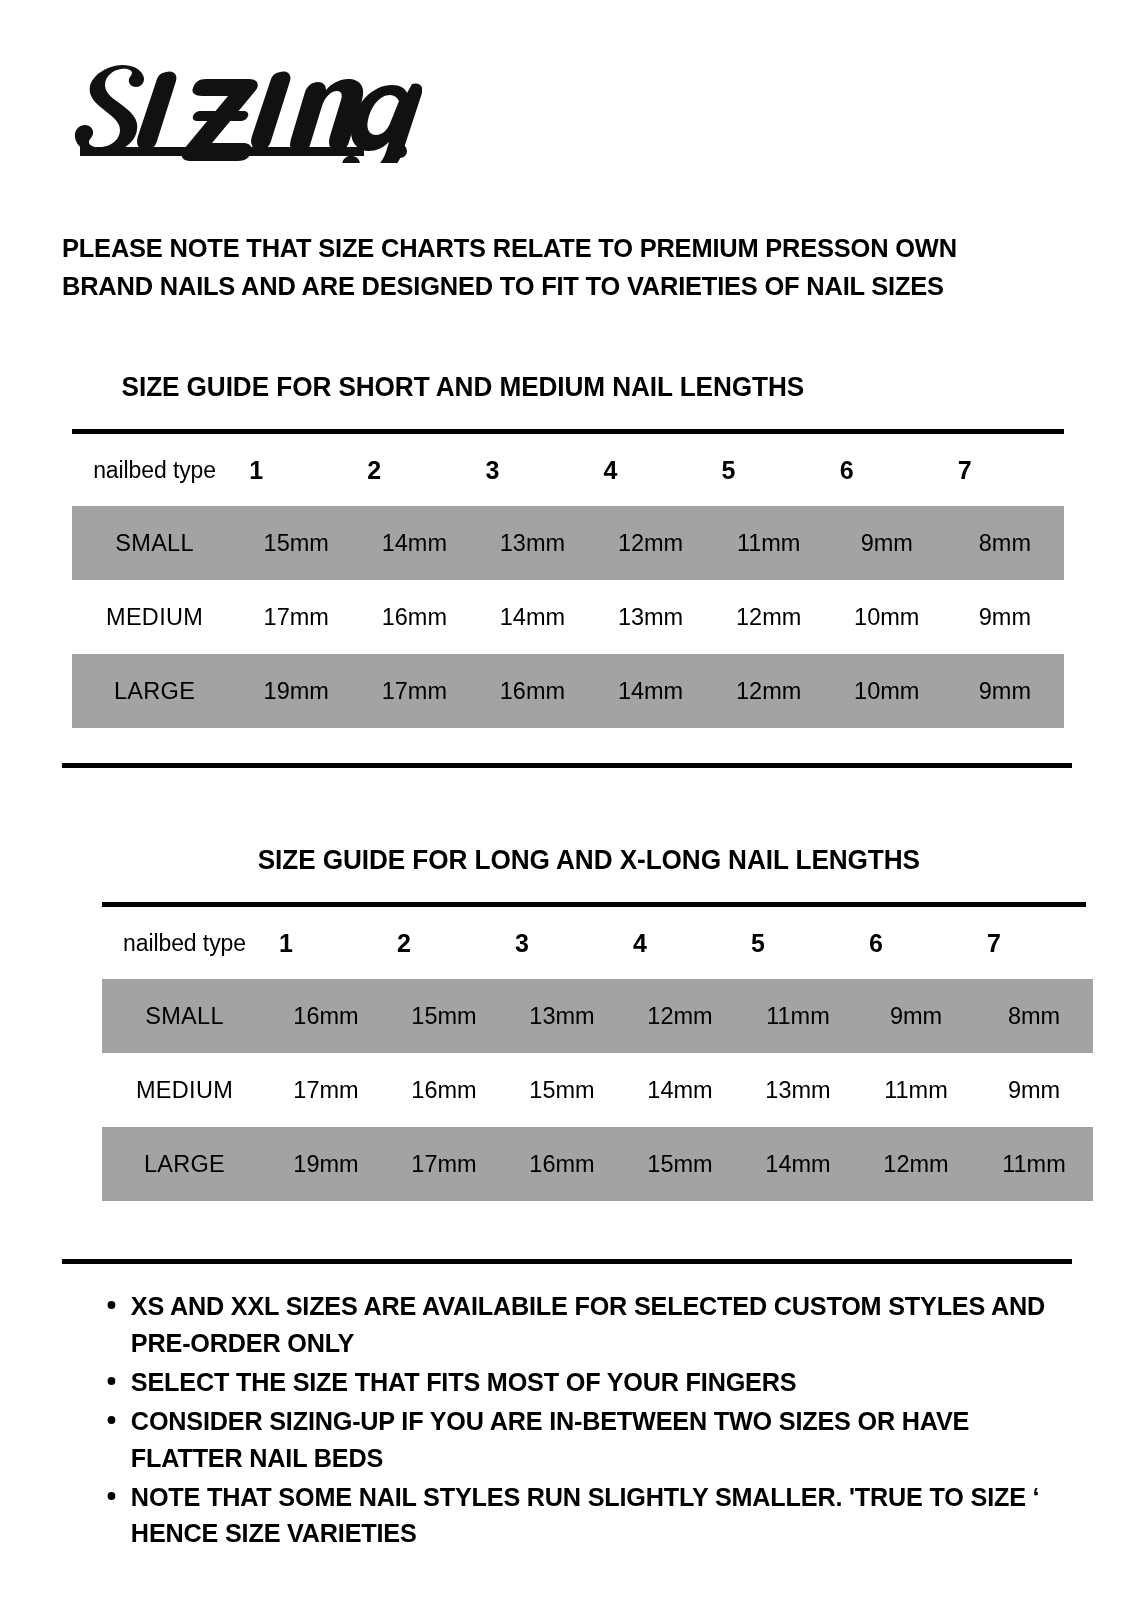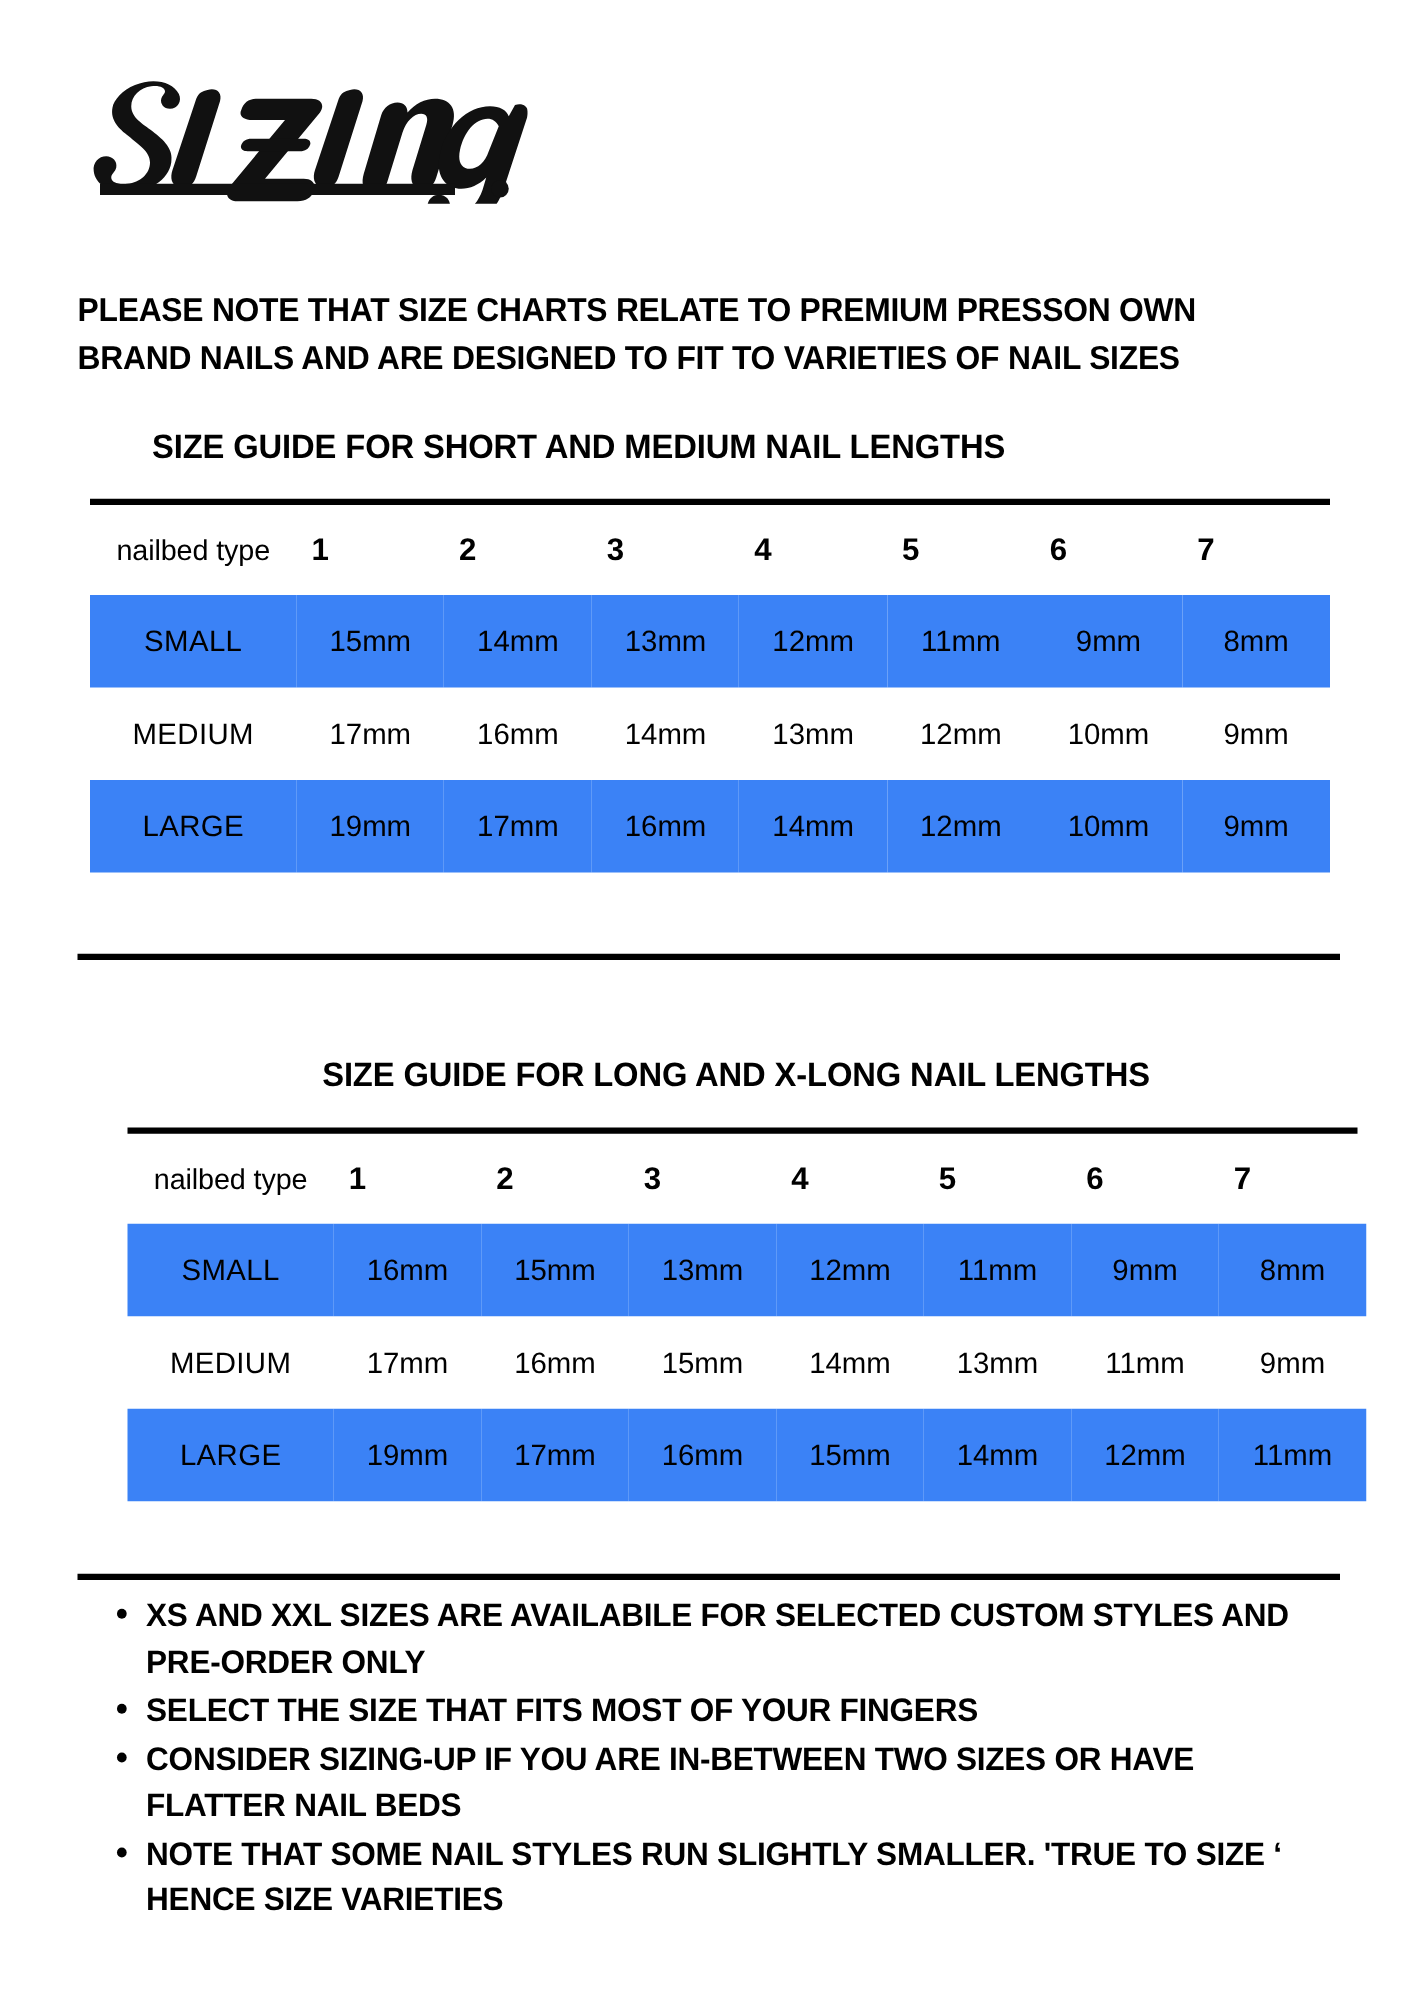--- a/index.html
+++ b/index.html
@@ -36,21 +36,21 @@
     font-size: 26.5px;
     font-weight: bold;
     line-height: 1.45;
     letter-spacing: -0.2px;
     transform: scaleX(0.96);
     transform-origin: left top;
   }
 
   
   .section { position: absolute; }
-  #section-short { left: 0px; top: 342px; width: 916px; }
+  #section-short { left: 0px; top: 372px; width: 916px; }
   #section-long  { left: 18px; top: 845px; width: 1132px; }
 
   .section-title {
     text-align: center;
     font-size: 27px;
     font-weight: bold;
     letter-spacing: -0.1px;
     margin: 0 0 26px 0;
     padding-left: 10px;
     transform: scaleX(0.97);
@@ -106,29 +106,29 @@
     font-size: 25px;
     font-weight: bold;
     text-align: left;
     padding-left: 12px;
   }
 
   
   tr.data-row { height: 74px; }
   tr.data-row td { font-size: 23.5px; }
   tr.data-row td.row-label { letter-spacing: 0.3px; }
-  tr.row-shaded td { background: #3b82f6; }
+  tr.row-shaded td { background: #a3a3a3; }
 
   
   .bullets {
     position: absolute;
     left: 78px;
     top: 1272px;
     width: 1000px;
-    margin: 2px;
+    margin: 16px;
     padding: 0;
     list-style: none;
   }
   .bullets li {
     position: relative;
     padding-left: 38px;
     font-size: 26px;
     font-weight: bold;
     line-height: 1.42;
     letter-spacing: -0.2px;

